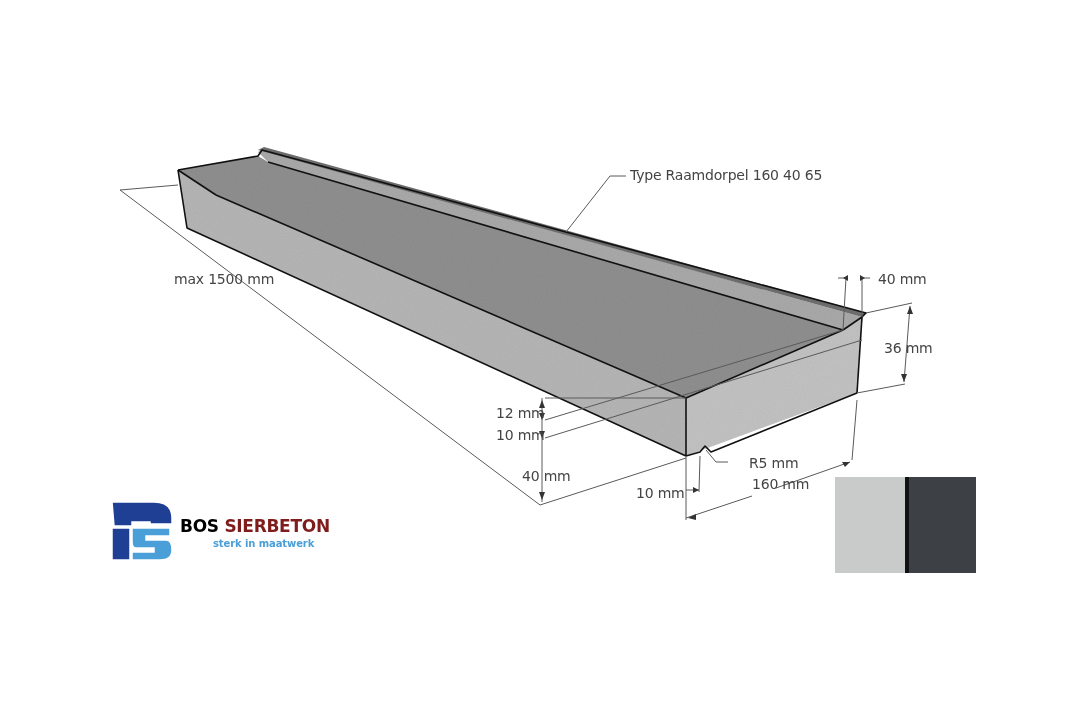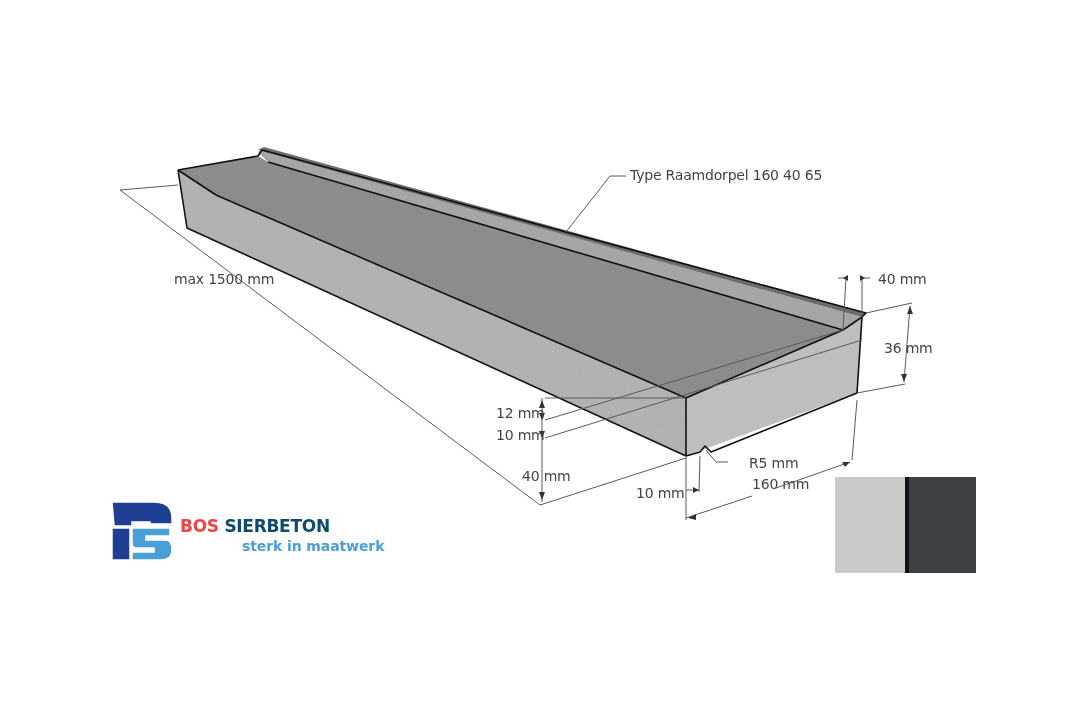--- a/index.html
+++ b/index.html
@@ -2,23 +2,23 @@
 <html><head>
 <meta charset="utf-8">
 <style>
   html, body { margin: 0; padding: 0; background: #ffffff; }
   body { width: 1080px; height: 704px; position: relative; overflow: hidden; font-family: "DejaVu Sans", sans-serif; }
   #canvas { position: absolute; left: 0; top: 0; width: 1080px; height: 704px; }
   .dim-label { position: absolute; font-family: "DejaVu Sans", sans-serif; font-size: 14px; color: #444; white-space: nowrap; letter-spacing: -0.2px; }
   .logo { position: absolute; left: 110px; top: 500px; width: 240px; height: 64px; }
   .logo-mark { position: absolute; left: 0; top: 0; width: 64px; height: 62px; }
   .logo-name { position: absolute; left: 70px; top: 16px; font-family: "DejaVu Sans", sans-serif; font-weight: bold; font-size: 17px; letter-spacing: -0.3px; white-space: nowrap; }
-  .logo-name .bos { color: #ef4444; }
-  .logo-name .sier { color: #0c4a6e; }
-  .logo-tag { position: absolute; left: 132px; top: 38px; font-family: "DejaVu Sans", sans-serif; font-weight: bold; font-size: 14px; color: #4a9fd8; white-space: nowrap; letter-spacing: -0.1px; }
+  .logo-name .bos { color: #000000; }
+  .logo-name .sier { color: #7f1d1d; }
+  .logo-tag { position: absolute; left: 103px; top: 38px; font-family: "DejaVu Sans", sans-serif; font-weight: bold; font-size: 10px; color: #4a9fd8; white-space: nowrap; letter-spacing: -0.1px; }
   .swatches { position: absolute; left: 835px; top: 477px; width: 141px; height: 96px; }
   .swatch-light { position: absolute; left: 0; top: 0; width: 70px; height: 96px; background: #c9cbcb; }
   .swatch-divider { position: absolute; left: 70px; top: 0; width: 4px; height: 96px; background: #111214; }
   .swatch-dark { position: absolute; left: 74px; top: 0; width: 67px; height: 96px; background: #3d4146; }
 </style>
 </head>
 <body>
 
 <svg id="canvas" viewBox="0 0 1080 704" width="1080" height="704">
   <defs>

